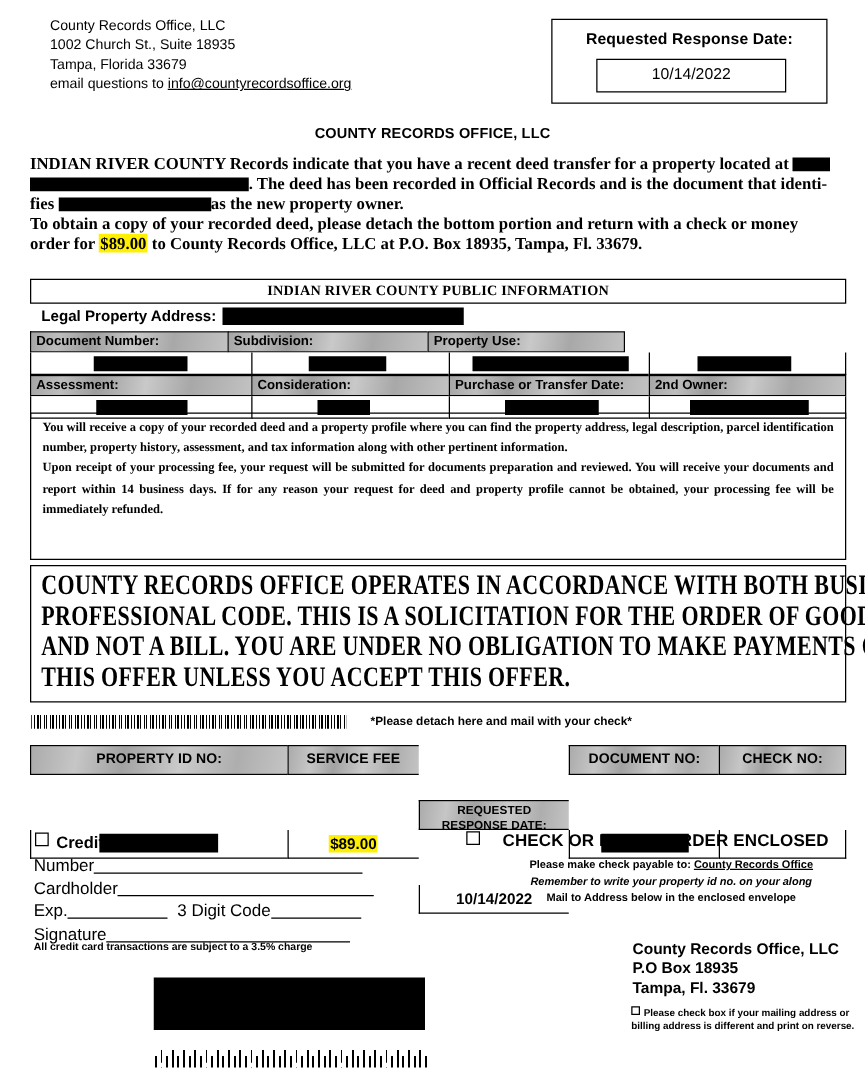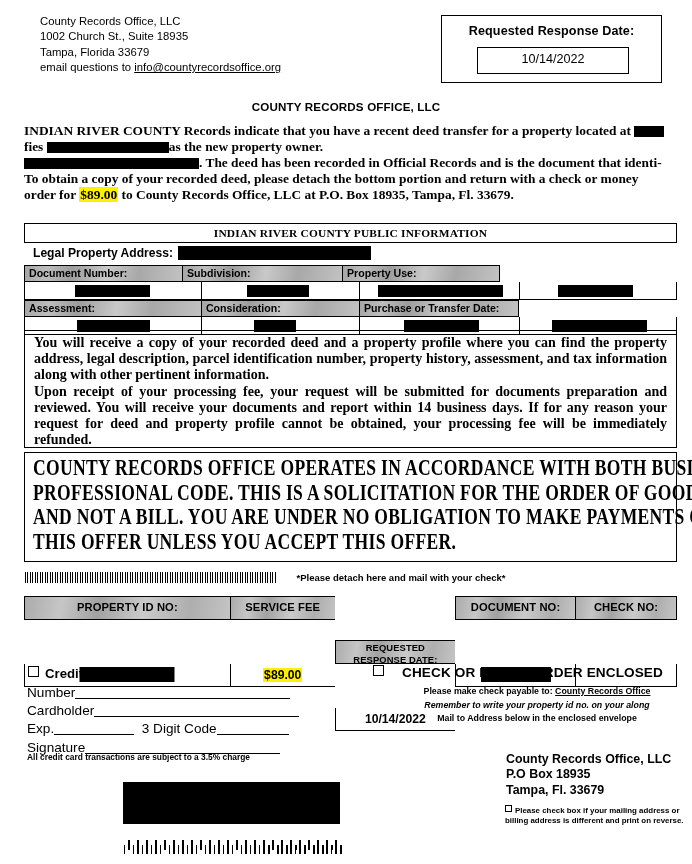--- a/index.html
+++ b/index.html
@@ -43,21 +43,21 @@
   .grow .gcell:last-child{border-right:1px solid #000;}
   .grow.hdr .gcell{height:17px;
     background:linear-gradient(100deg,#a5a5a5 0%,#bdbdbd 14%,#9d9d9d 30%,#c9c9c9 52%,#a8a8a8 72%,#c2c2c2 100%);}
   .grow.val .gcell{height:18px;background:#fff;border-top:none;}
   .gcell .lab{position:absolute;left:4px;top:1px;font-size:10.6px;font-weight:bold;white-space:nowrap;}
   .gcell .blk{position:absolute;background:#000;height:12px;top:3px;}
   .c1{width:27.1%;} .c2{width:24.2%;} .c3{width:24.5%;} .c4{width:24.2%;}
 
   
   #para-box{left:24px;top:330px;width:653px;height:118px;border:1.6px solid #000;box-sizing:border-box;}
-  #para-box .p{margin:0;padding:0 9px;font-family:"Liberation Serif", serif;font-size:14px;
+  #para-box .p{margin:0;padding:0 9px;font-family:"Liberation Serif", serif;font-size:10px;
                line-height:16.2px;text-align:justify;font-weight:bold;}
   #para-box .p.first{padding-top:4px;}
 
   
   #disc-box{left:24px;top:452px;width:653px;height:110px;border:1.6px solid #000;box-sizing:border-box;
             padding:3px 8px 0 8px;}
   #disc-box .d{font-family:"Liberation Serif", serif;font-weight:bold;font-size:22.5px;line-height:24.5px;
                transform:scaleX(.78);transform-origin:0 0;width:128%;letter-spacing:.4px;white-space:nowrap;}
 
   
@@ -124,22 +124,22 @@
     <span id="rrd-title">Requested Response Date:</span>
     <div id="rrd-value-box">
       <span id="rrd-value">10/14/2022</span>
     </div>
   </div>
 
   <div class="abs" id="co-title">COUNTY RECORDS OFFICE, LLC</div>
 
   <div class="abs" id="para1">
     <span class="l"><span>INDIAN RIVER COUNTY</span><span> Records indicate that you have a recent deed transfer for a property located at </span><span class="rd" style="width:30px"></span></span>
+    <span class="l"><span class="rd" style="width:175px"></span><span>. The deed has been recorded in Official Records and is the document that identi-</span></span>
     <span class="l"><span>fies </span><span class="rd" style="width:122px"></span><span>as the new property owner.</span></span>
-    <span class="l"><span class="rd" style="width:175px"></span><span>. The deed has been recorded in Official Records and is the document that identi-</span></span>
     <span class="l">To obtain a copy of your recorded deed, please detach the bottom portion and return with a check or money</span>
     <span class="l"><span>order for </span><span class="hl">$89.00</span><span> to County Records Office, LLC at P.O. Box 18935, Tampa, Fl. 33679.</span></span>
   </div>
 
   <div class="abs" id="pi-head">
     <span>INDIAN RIVER COUNTY PUBLIC INFORMATION</span>
   </div>
 
   <div class="abs" id="lpa">Legal Property Address:</div>
   <div class="abs" id="lpa-rd"></div>
@@ -174,20 +174,23 @@
 
     <div class="grow hdr">
       <div class="gcell c1">
           <span class="lab">Assessment:</span>
         </div>
       <div class="gcell c2">
           <span class="lab">Consideration:</span>
         </div>
       <div class="gcell c3">
           <span class="lab">Purchase or Transfer Date:</span>
+        </div>
+      <div class="gcell c4">
+          <span class="lab">2nd Owner:</span>
         </div>
     </div>
     <div class="grow val">
       <div class="gcell c1">
           <span class="blk" style="left:52px;width:73px"></span>
         </div>
       <div class="gcell c2">
           <span class="blk" style="left:52px;width:42px"></span>
         </div>
       <div class="gcell c3">

